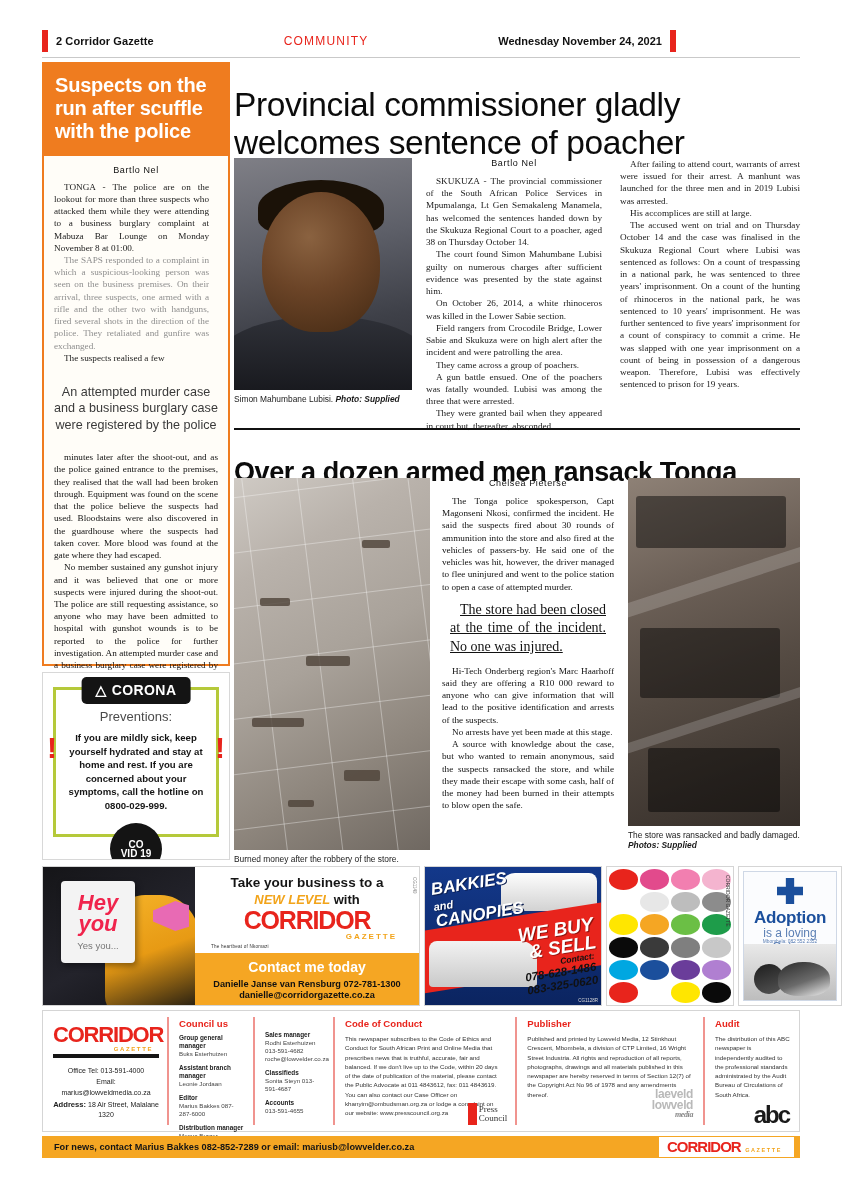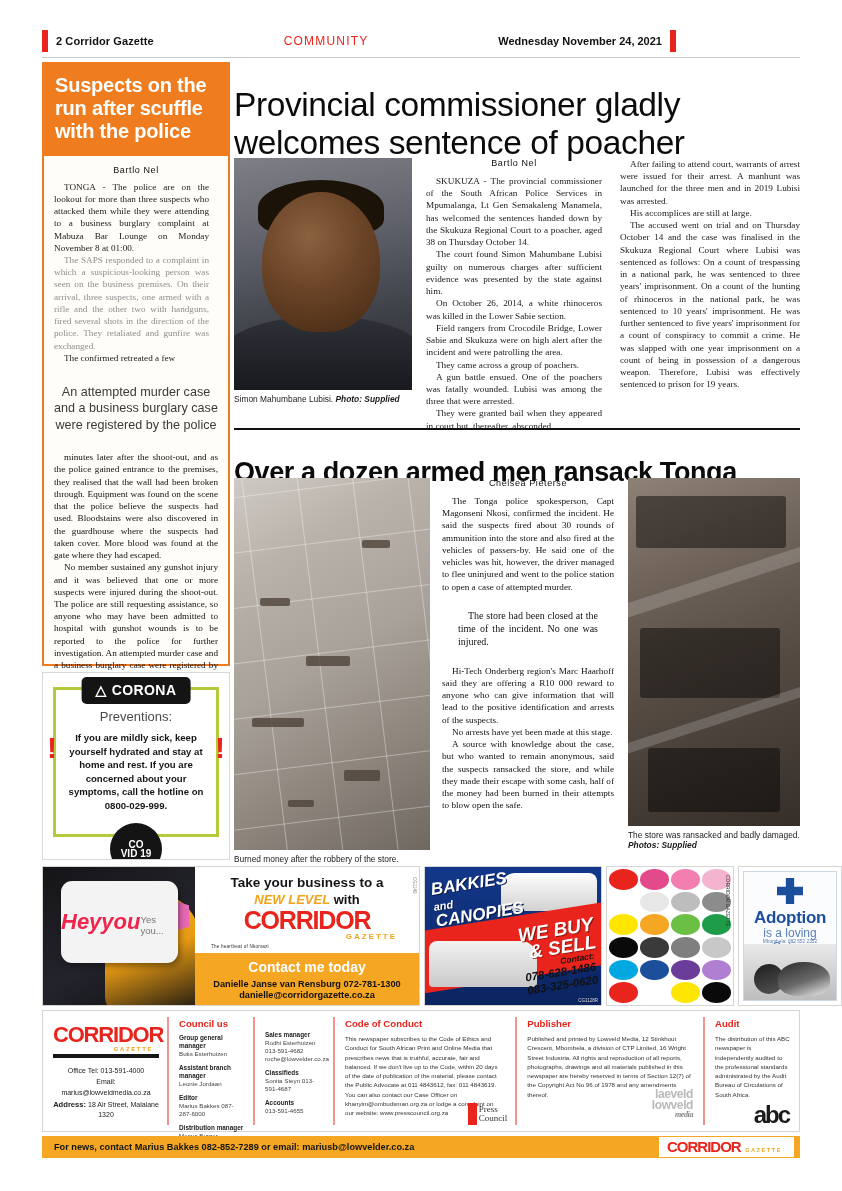--- a/index.html
+++ b/index.html
@@ -190,23 +190,23 @@
   .adrow { position:absolute; left:42px; top:866px; width:758px; height:140px; }
   .ad { position:absolute; top:0; height:140px; overflow:hidden; }
 
   .ad1 { left:0; width:378px; border:1px solid #d5d5d5; background:#fff; display:flex; }
   .ad1 .left {
     width:152px; position:relative;
     background:linear-gradient(150deg,#151518 0%,#23232b 55%,#101014 100%);
     overflow:hidden;
   }
   .ad1 .placard {
-    position:absolute; left:18px; top:14px; width:117px; height:82px;
-    background:#f3f3f3; border-radius:11px; box-shadow:2px 3px 6px rgba(0,0,0,.4);
-    display:flex; align-items:center; justify-content:center;
+    position:absolute; left:18px; top:14px; width:74px; height:82px;
+    background:#f3f3f3; border-radius:4px; box-shadow:2px 3px 6px rgba(0,0,0,.4);
+    display:flex; flex-direction:column; align-items:center; justify-content:center;
   }
   .ad1 .hey { color:#f0244c; font-weight:bold; font-style:italic; font-size:22px; line-height:.92; }
   .ad1 .yes { color:#777; font-size:9.5px; margin-top:6px; }
   .ad1 .person {
     position:absolute; right:-6px; bottom:-8px; width:96px; height:118px;
     background:linear-gradient(160deg,#f5b329 0%,#e79a14 48%,#111 100%);
     border-radius:42% 42% 14% 14%;
   }
   .ad1 .megaphone {
     position:absolute; right:6px; top:34px; width:36px; height:30px;
@@ -389,21 +389,21 @@
     <div class="endcap"></div>
   </div>
   <div class="rule-under-top"></div>
 
   <div class="sidecol">
     <div class="side-head">Suspects on the run after scuffle with the police</div>
     <div class="side-byline">Bartlo Nel</div>
     <div class="side-body">
       <p>TONGA - The police are on the lookout for more than three suspects who attacked them while they were attending to a business burglary complaint at Mabuza Bar Lounge on Monday November 8 at 01:00.</p>
       <p class="faded">The SAPS responded to a complaint in which a suspicious-looking person was seen on the business premises. On their arrival, three suspects, one armed with a rifle and the other two with handguns, fired several shots in the direction of the police. They retaliated and gunfire was exchanged.</p>
-      <p>The confirmed retreated a few</p>
+      <p>The suspects realised a few</p>
     </div>
     <div class="pullquote">An attempted murder case and a business burglary case were registered by the police</div>
     <div class="side-body2">
       <p>minutes later after the shoot-out, and as the police gained entrance to the premises, they realised that the wall had been broken through. Equipment was found on the scene that the police believe the suspects had used. Bloodstains were also discovered in the guardhouse where the suspects had taken cover. More blood was found at the gate where they had escaped.</p>
       <p>No member sustained any gunshot injury and it was believed that one or more suspects were injured during the shoot-out. The police are still requesting assistance, so anyone who may have been admitted to hospital with gunshot wounds is to be reported to the police for further investigation. An attempted murder case and a business burglary case were registered by the police.</p>
     </div>
   </div>
 
   <div class="corona">
     <div class="frame"></div>
@@ -464,21 +464,21 @@
       <div class="debris" style="left:18px;top:240px;width:52px;height:9px;"></div>
       <div class="debris" style="left:110px;top:292px;width:36px;height:11px;"></div>
       <div class="debris" style="left:54px;top:322px;width:26px;height:7px;"></div>
       <div class="debris" style="left:128px;top:62px;width:28px;height:8px;"></div>
     </div>
     <div class="capA">Burned money after the robbery of the store.</div>
 
     <div class="textcol">
       <div class="byline2">Chelsea Pieterse</div>
       <p style="margin:0;font-family:'Liberation Serif',serif;font-size:9.2px;line-height:1.33;text-align:justify;text-indent:10px;">The Tonga police spokesperson, Capt Magonseni Nkosi, confirmed the incident. He said the suspects fired about 30 rounds of ammunition into the store and also fired at the vehicles of passers-by. He said one of the vehicles was hit, however, the driver managed to flee uninjured and went to the police station to open a case of attempted murder.</p>
-      <p style="margin:16px;font-family:'Liberation Serif',serif;font-size:10px;line-height:1.33;text-align:justify;text-indent:10px;">The store had been closed at the time of the incident. No one was injured.</p>
+      <p style="margin:8px;font-family:'Liberation Serif',serif;font-size:14px;line-height:1.33;text-align:justify;text-indent:10px;text-decoration:underline;">The store had been closed at the time of the incident. No one was injured.</p>
       <p style="margin:0;font-family:'Liberation Serif',serif;font-size:9.2px;line-height:1.33;text-align:justify;text-indent:10px;">Hi-Tech Onderberg region's Marc Haarhoff said they are offering a R10 000 reward to anyone who can give information that will lead to the positive identification and arrests of the suspects.</p>
       <p style="margin:0;font-family:'Liberation Serif',serif;font-size:9.2px;line-height:1.33;text-align:justify;text-indent:10px;">No arrests have yet been made at this stage.</p>
       <p style="margin:0;font-family:'Liberation Serif',serif;font-size:9.2px;line-height:1.33;text-align:justify;text-indent:10px;">A source with knowledge about the case, but who wanted to remain anonymous, said the suspects ransacked the store, and while they made their escape with some cash, half of the money had been burned in their attempts to blow open the safe.</p>
     </div>
 
     <div class="photoB">
       <div class="dark" style="left:8px;top:18px;width:150px;height:52px;"></div>
       <div class="streak" style="left:-20px;top:96px;width:220px;height:14px;"></div>
       <div class="dark" style="left:12px;top:150px;width:140px;height:70px;"></div>
       <div class="streak" style="left:-20px;top:236px;width:220px;height:10px;"></div>

